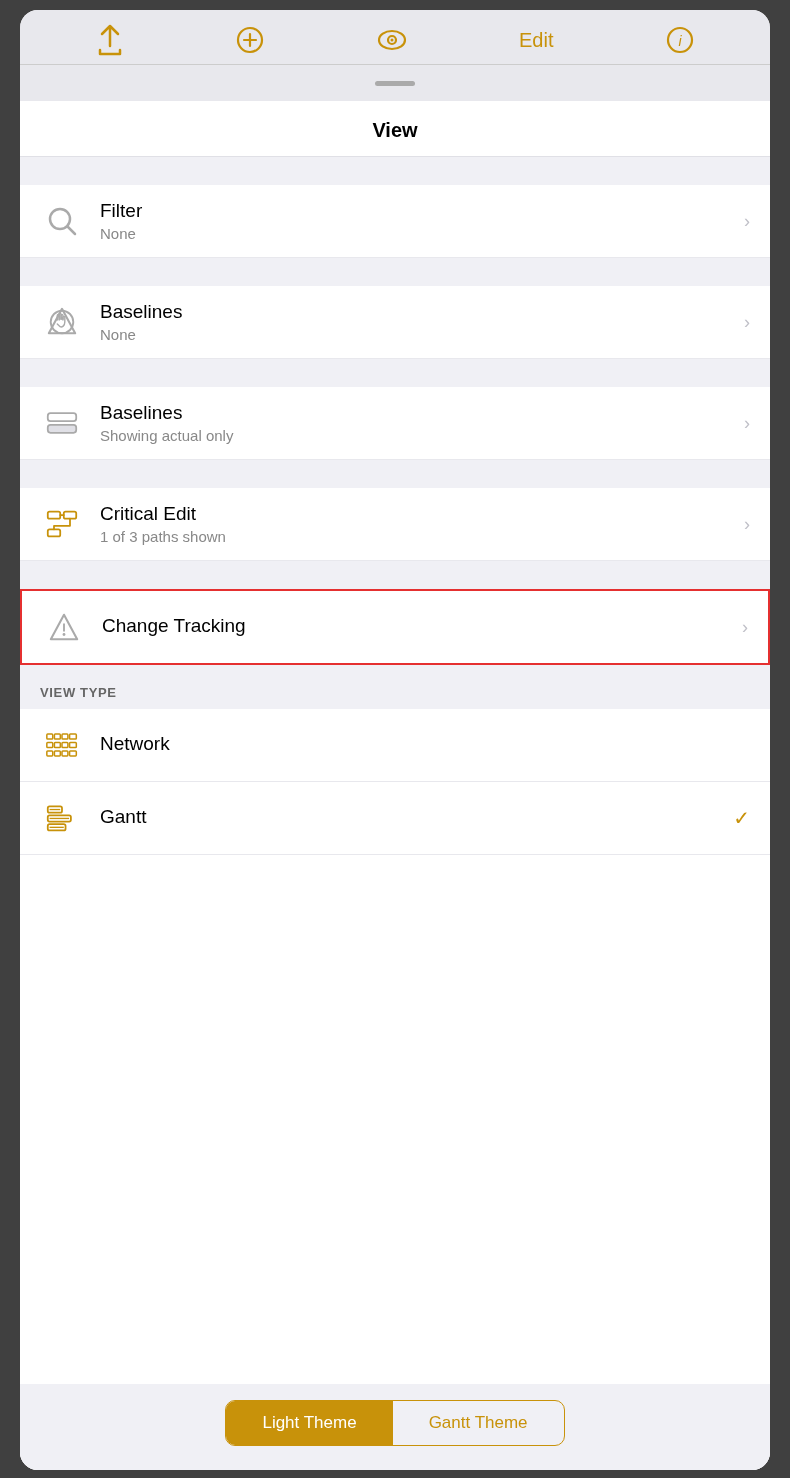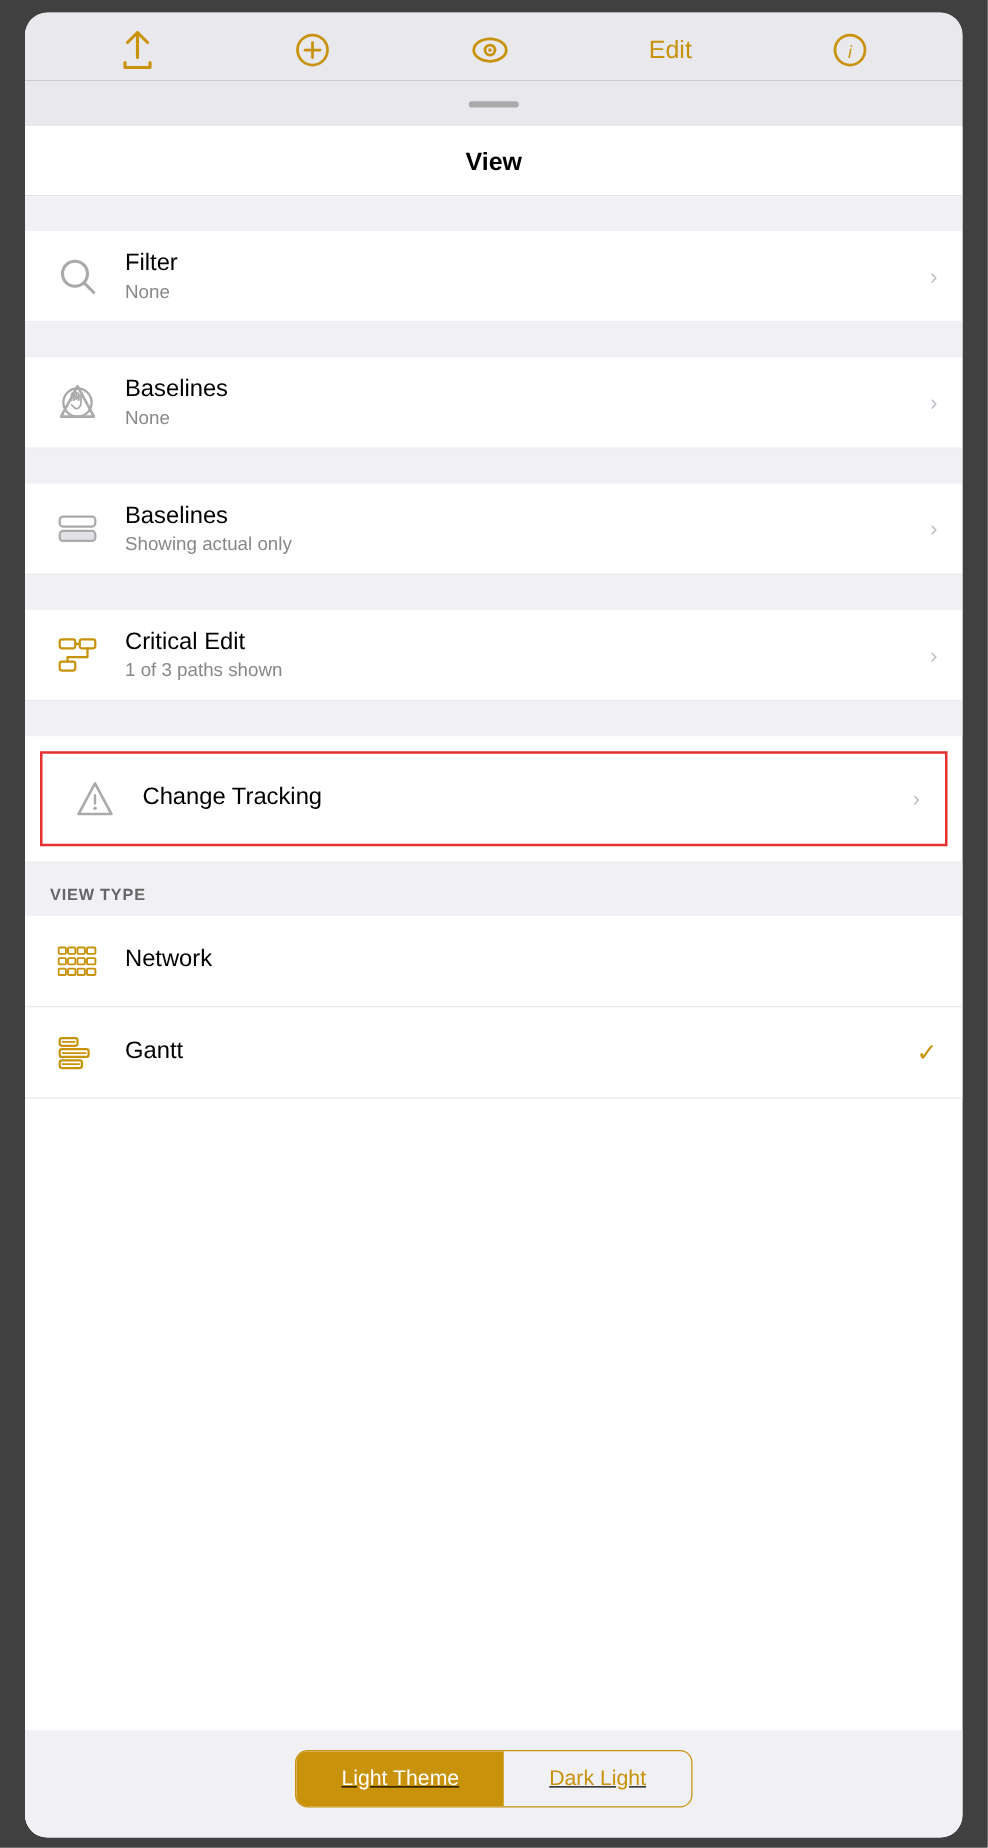--- a/index.html
+++ b/index.html
@@ -93,21 +93,21 @@
       background: #fff;
       display: flex;
       align-items: center;
       padding: 14px 20px;
       border-bottom: 1px solid #e8e8ed;
       cursor: pointer;
       min-height: 72px;
     }
     .list-item.highlighted {
       border: 2.5px solid #e53030;
-      margin: 12px;
+      margin: 0;
     }
     .item-icon {
       width: 44px;
       height: 44px;
       display: flex;
       align-items: center;
       justify-content: center;
       margin-right: 16px;
       flex-shrink: 0;
     }
@@ -156,21 +156,20 @@
       display: flex;
       justify-content: center;
       padding: 16px 20px 24px;
       margin-top: auto;
     }
     .theme-switcher {
       display: flex;
       border-radius: 10px;
       overflow: hidden;
       border: 1px solid #c8920a;
-      text-decoration: underline;
     }
     .theme-btn {
       padding: 12px 36px;
       font-size: 17px;
       font-weight: 500;
       cursor: pointer;
       border: none;
       outline: none;
     }
     .theme-btn.active {
@@ -366,19 +365,19 @@
         </div>
         <div class="item-text">
           <span class="item-title">Gantt</span>
         </div>
         <span class="checkmark">✓</span>
       </div>
 
       <div class="theme-bar">
         <div class="theme-switcher">
           <button class="theme-btn active">Light Theme</button>
-          <button class="theme-btn inactive">Dark Light</button>
+          <button class="theme-btn inactive">Gantt Theme</button>
         </div>
       </div>
 
     </div>
   </div>
 </div>
 
 </body></html>

